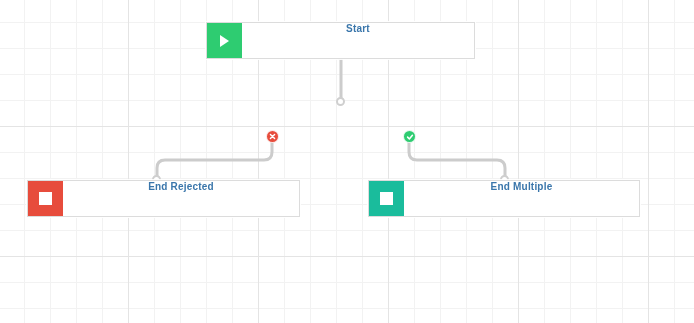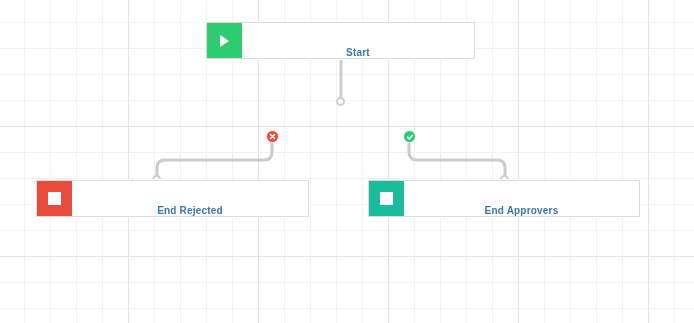--- a/index.html
+++ b/index.html
@@ -62,21 +62,21 @@
     flex: 0 0 auto;
     width: 35px;
     display: flex;
     align-items: center;
     justify-content: center;
   }
 
   .node-body {
     flex: 1 1 auto;
     display: flex;
-    align-items: flex-end;
+    align-items: flex-start;
     justify-content: center;
     padding: 0 11px;
   }
 
   .node-label {
     color: #3a76ab;
     font-size: 10px;
     font-weight: bold;
     letter-spacing: 0.2px;
     white-space: nowrap;
@@ -148,35 +148,35 @@
   <div class="node" style="left:206px; top:22px; width:269px; height:37px;">
     <div class="node-icon" style="background:#2ecc71;">
       <span class="glyph-play"></span>
     </div>
     <div class="node-body">
       <span class="node-label">Start</span>
     </div>
   </div>
 
 
-  <div class="node" style="left:36px; top:180px; width:273px; height:37px;">
+  <div class="node" style="left:27px; top:180px; width:273px; height:37px;">
     <div class="node-icon" style="background:#e74c3c;">
       <span class="glyph-stop"></span>
     </div>
     <div class="node-body">
       <span class="node-label">End Rejected</span>
     </div>
   </div>
 
   <div class="node" style="left:368px; top:180px; width:272px; height:37px;">
     <div class="node-icon" style="background:#1abc9c;">
       <span class="glyph-stop"></span>
     </div>
     <div class="node-body">
-      <span class="node-label">End Approvers</span>
+      <span class="node-label">End Multiple</span>
     </div>
   </div>
 
   <div class="badge" style="left:266px; top:130px; background:#e74c3c;">
     <svg width="7" height="7" viewBox="0 0 10 10" xmlns="http://www.w3.org/2000/svg">
       <path d="M2 2 L8 8 M8 2 L2 8" stroke="#ffffff" stroke-width="2" stroke-linecap="round" fill="none"></path>
     </svg>
   </div>
 
   <div class="badge" style="left:403px; top:130px; background:#2ecc71;">

